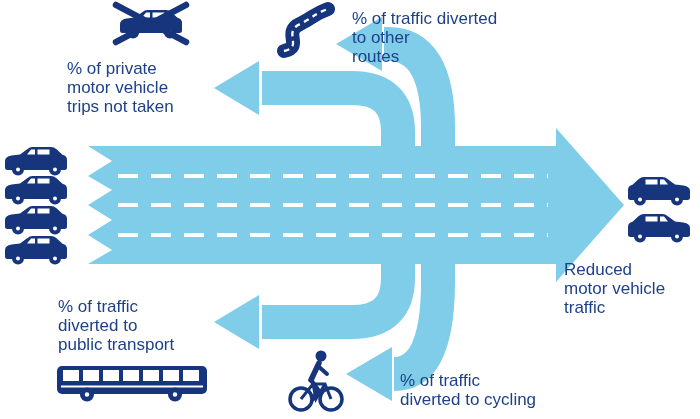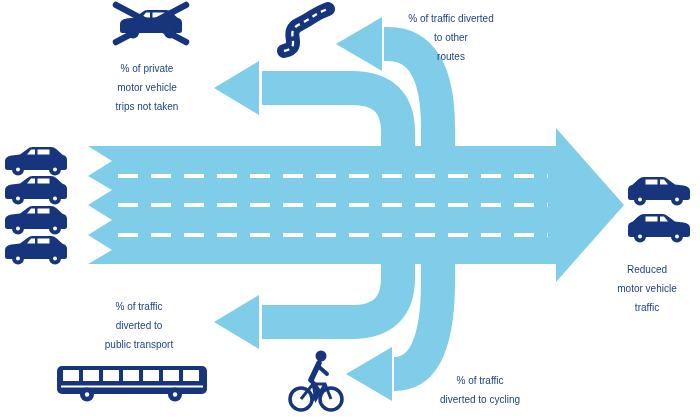--- a/index.html
+++ b/index.html
@@ -5,22 +5,22 @@
   :root { --arrow:#7FCDE9; --navy:#16357C; --text:#1D4189; --background:#FFFFFF; }
   html,body { margin:0; padding:0; }
   body {
     width:700px; height:419px; position:relative; overflow:hidden;
     background:var(--background);
     font-family:"Liberation Sans", sans-serif;
   }
   .stage { position:absolute; inset:0; }
   svg.canvas { position:absolute; top:0; left:0; }
   .label {
-    position:absolute; color:var(--text); font-size:10px; line-height:19px;
-    text-align:center; white-space:pre-line;
+    position:absolute; color:var(--text); font-size:17px; line-height:19px;
+    white-space:pre-line;
   }
   .fill-arrow { fill:var(--arrow); }
   .stroke-arrow { stroke:var(--arrow); fill:none; }
   .ink { fill:var(--navy); }
   .ink-stroke { stroke:var(--navy); fill:none; }
   .white { fill:#FFFFFF; }
 </style>
 </head>
 <body>
 
@@ -136,16 +136,16 @@
 to other
 routes</div>
 
   <div class="label" style="left:58px; top:297px; width:162px;">% of traffic
 diverted to
 public transport</div>
 
   <div class="label" style="left:400px; top:371px; width:160px;">% of traffic
 diverted to cycling</div>
 
-  <div class="label" style="left:596px; top:260px; width:102px;">Reduced
+  <div class="label" style="left:564px; top:260px; width:102px;">Reduced
 motor vehicle
 traffic</div>
 </div>
 
 </body></html>

